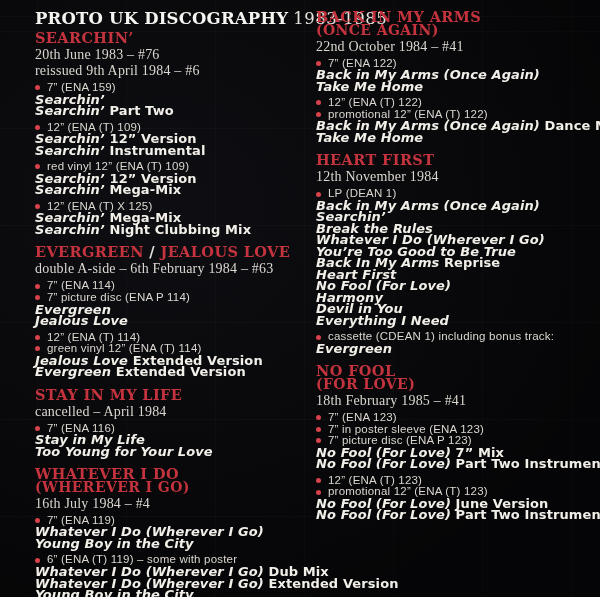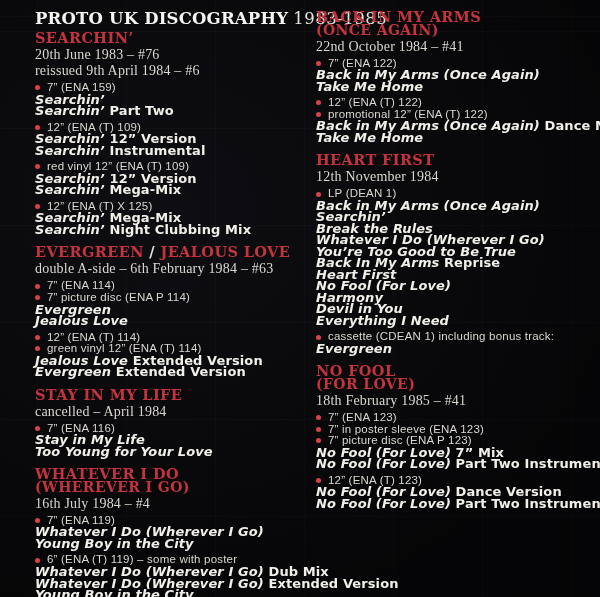--- a/index.html
+++ b/index.html
@@ -314,21 +314,25 @@
             <div class="tracks">
               <div class="track-line"><em>No Fool (For Love)</em><span class="track-suffix"> 7” Mix</span></div>
               <div class="track-line"><em>No Fool (For Love)</em><span class="track-suffix"> Part Two Instrumental</span></div>
             </div>
           </div>
           <div class="release-group">
             <div class="format-line">
               <span class="bullet"></span>
               <span class="format-text">12” (ENA (T) 123)</span>
             </div>
-            <div class="tracks">
-              <div class="track-line"><em>No Fool (For Love)</em><span class="track-suffix"> Dance Version</span></div>
+            <div class="format-line">
+              <span class="bullet"></span>
+              <span class="format-text">promotional 12” (ENA (T) 123)</span>
+            </div>
+            <div class="tracks">
+              <div class="track-line"><em>No Fool (For Love)</em><span class="track-suffix"> June Version</span></div>
               <div class="track-line"><em>No Fool (For Love)</em><span class="track-suffix"> Part Two Instrumental</span></div>
             </div>
           </div>
         </div>
       </div>
   </div>
 </div>
 
 </body></html>

